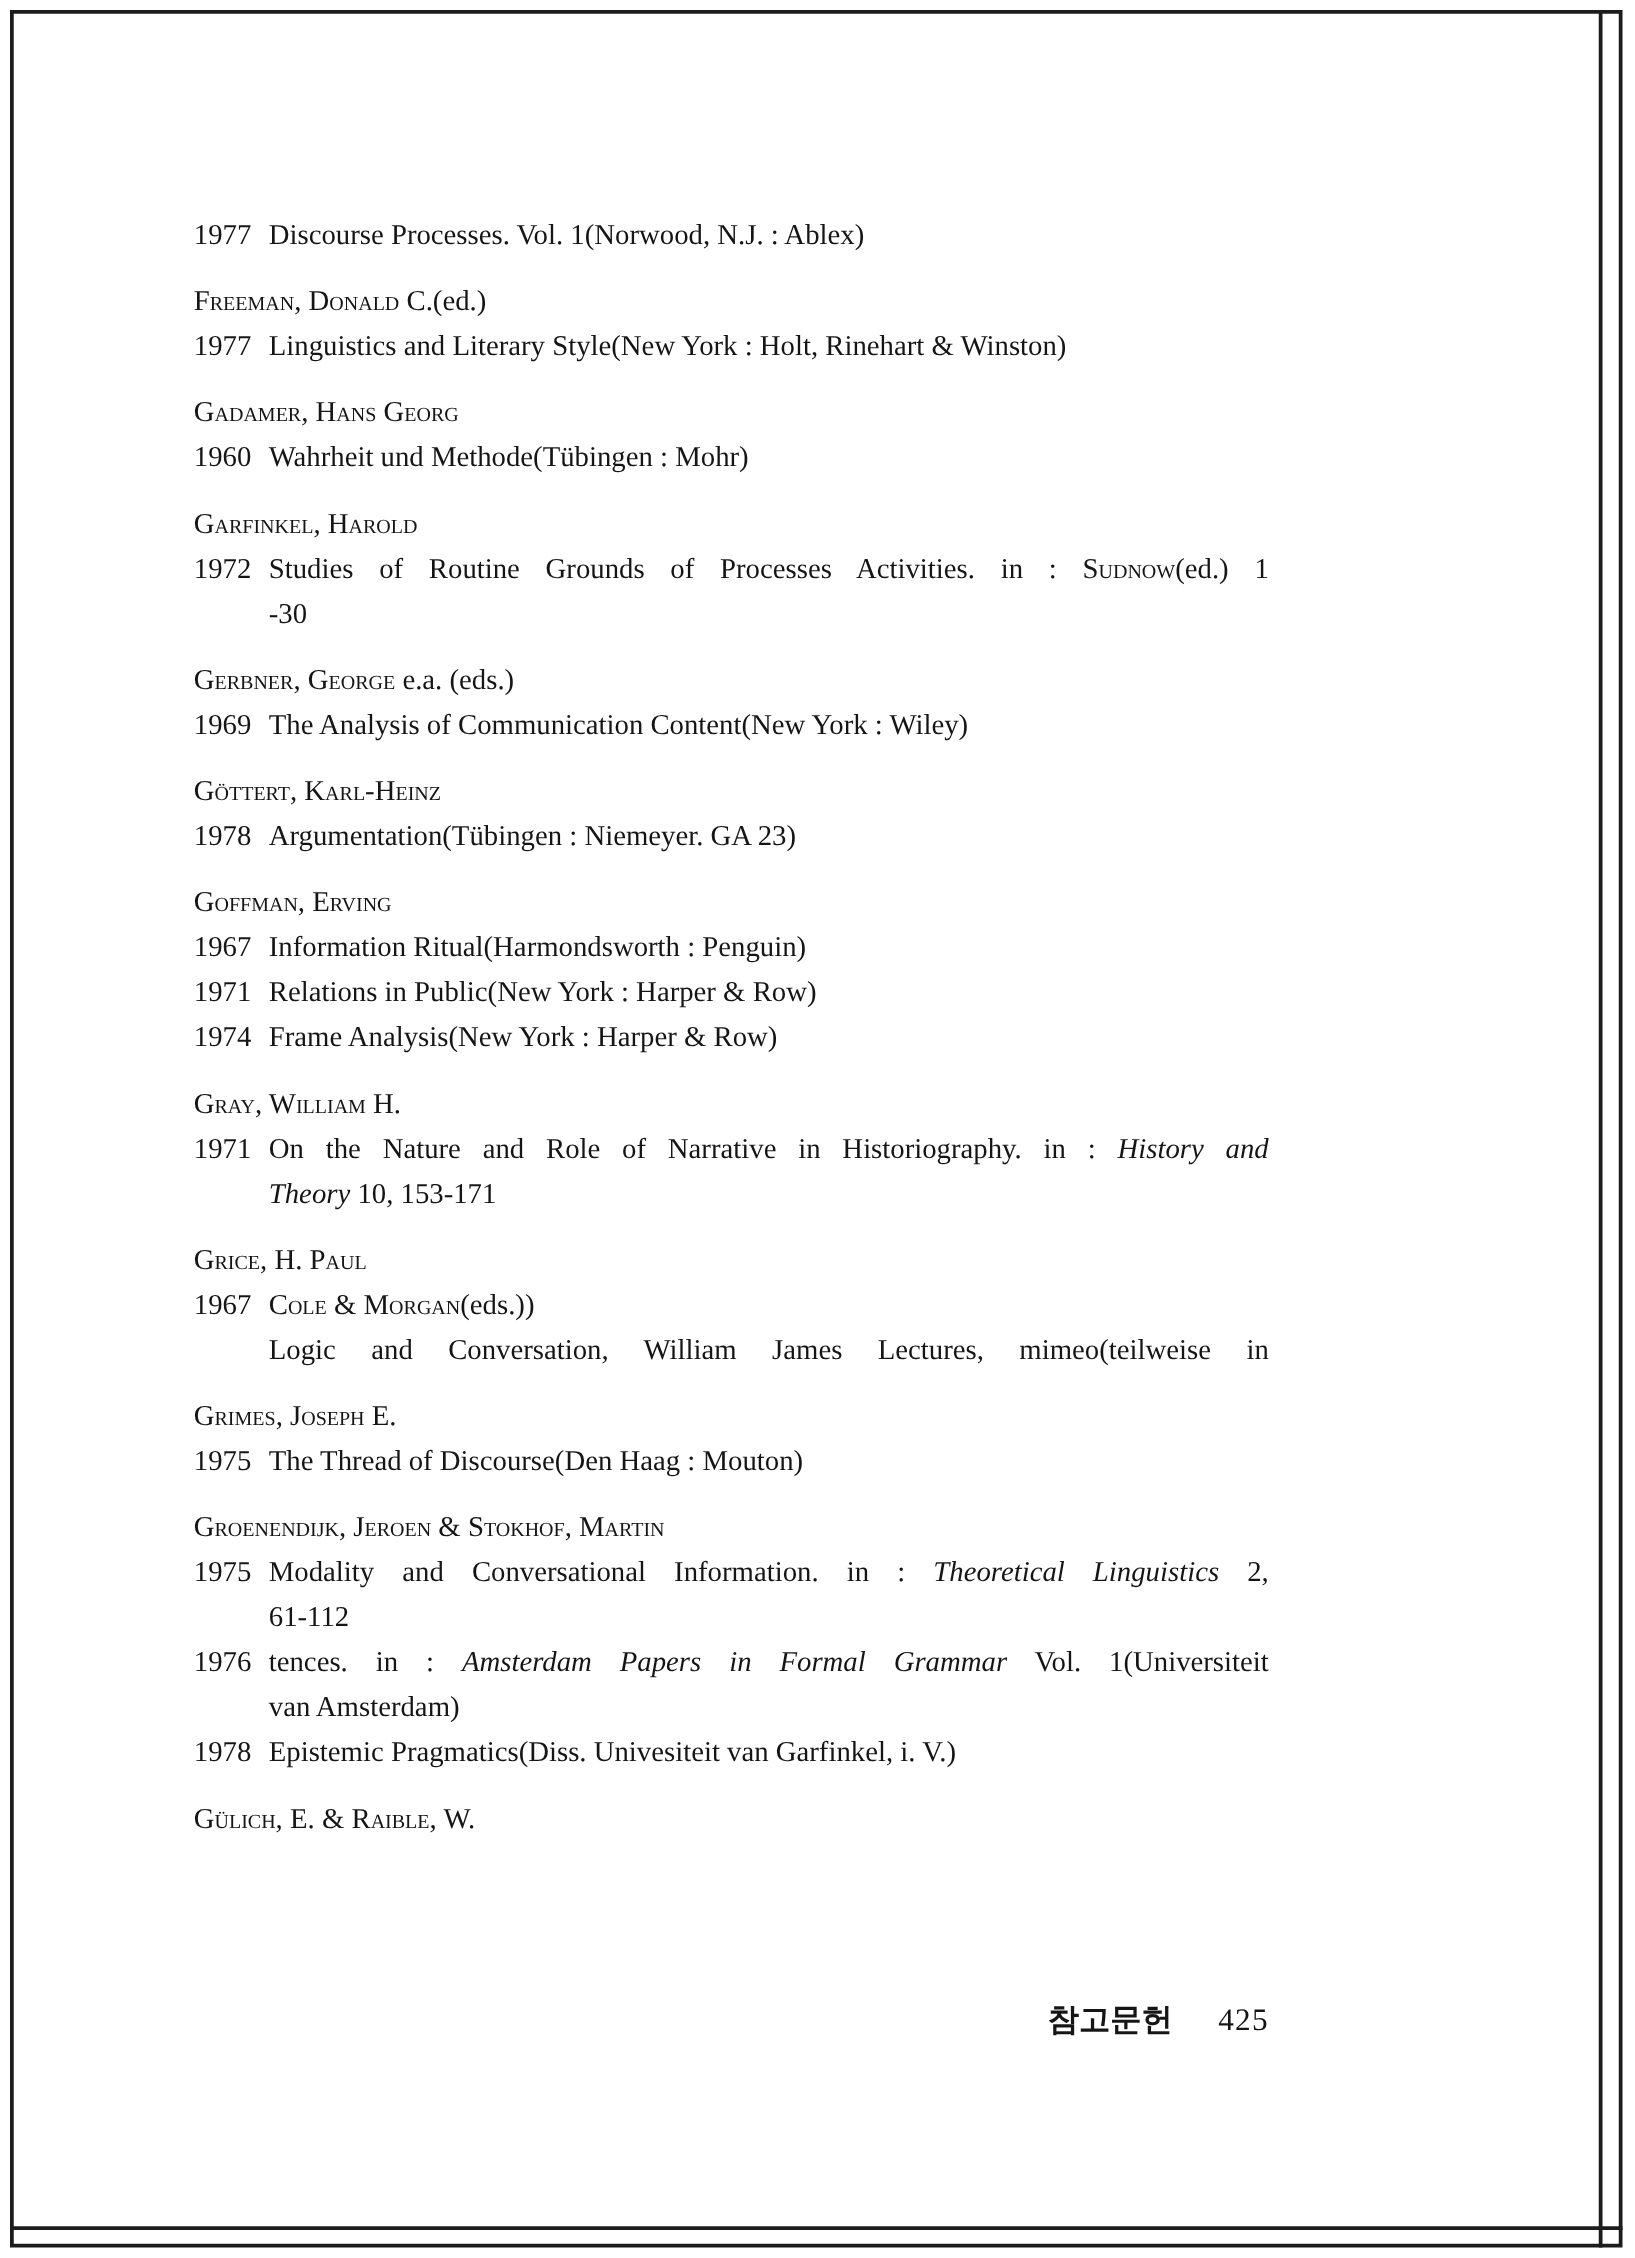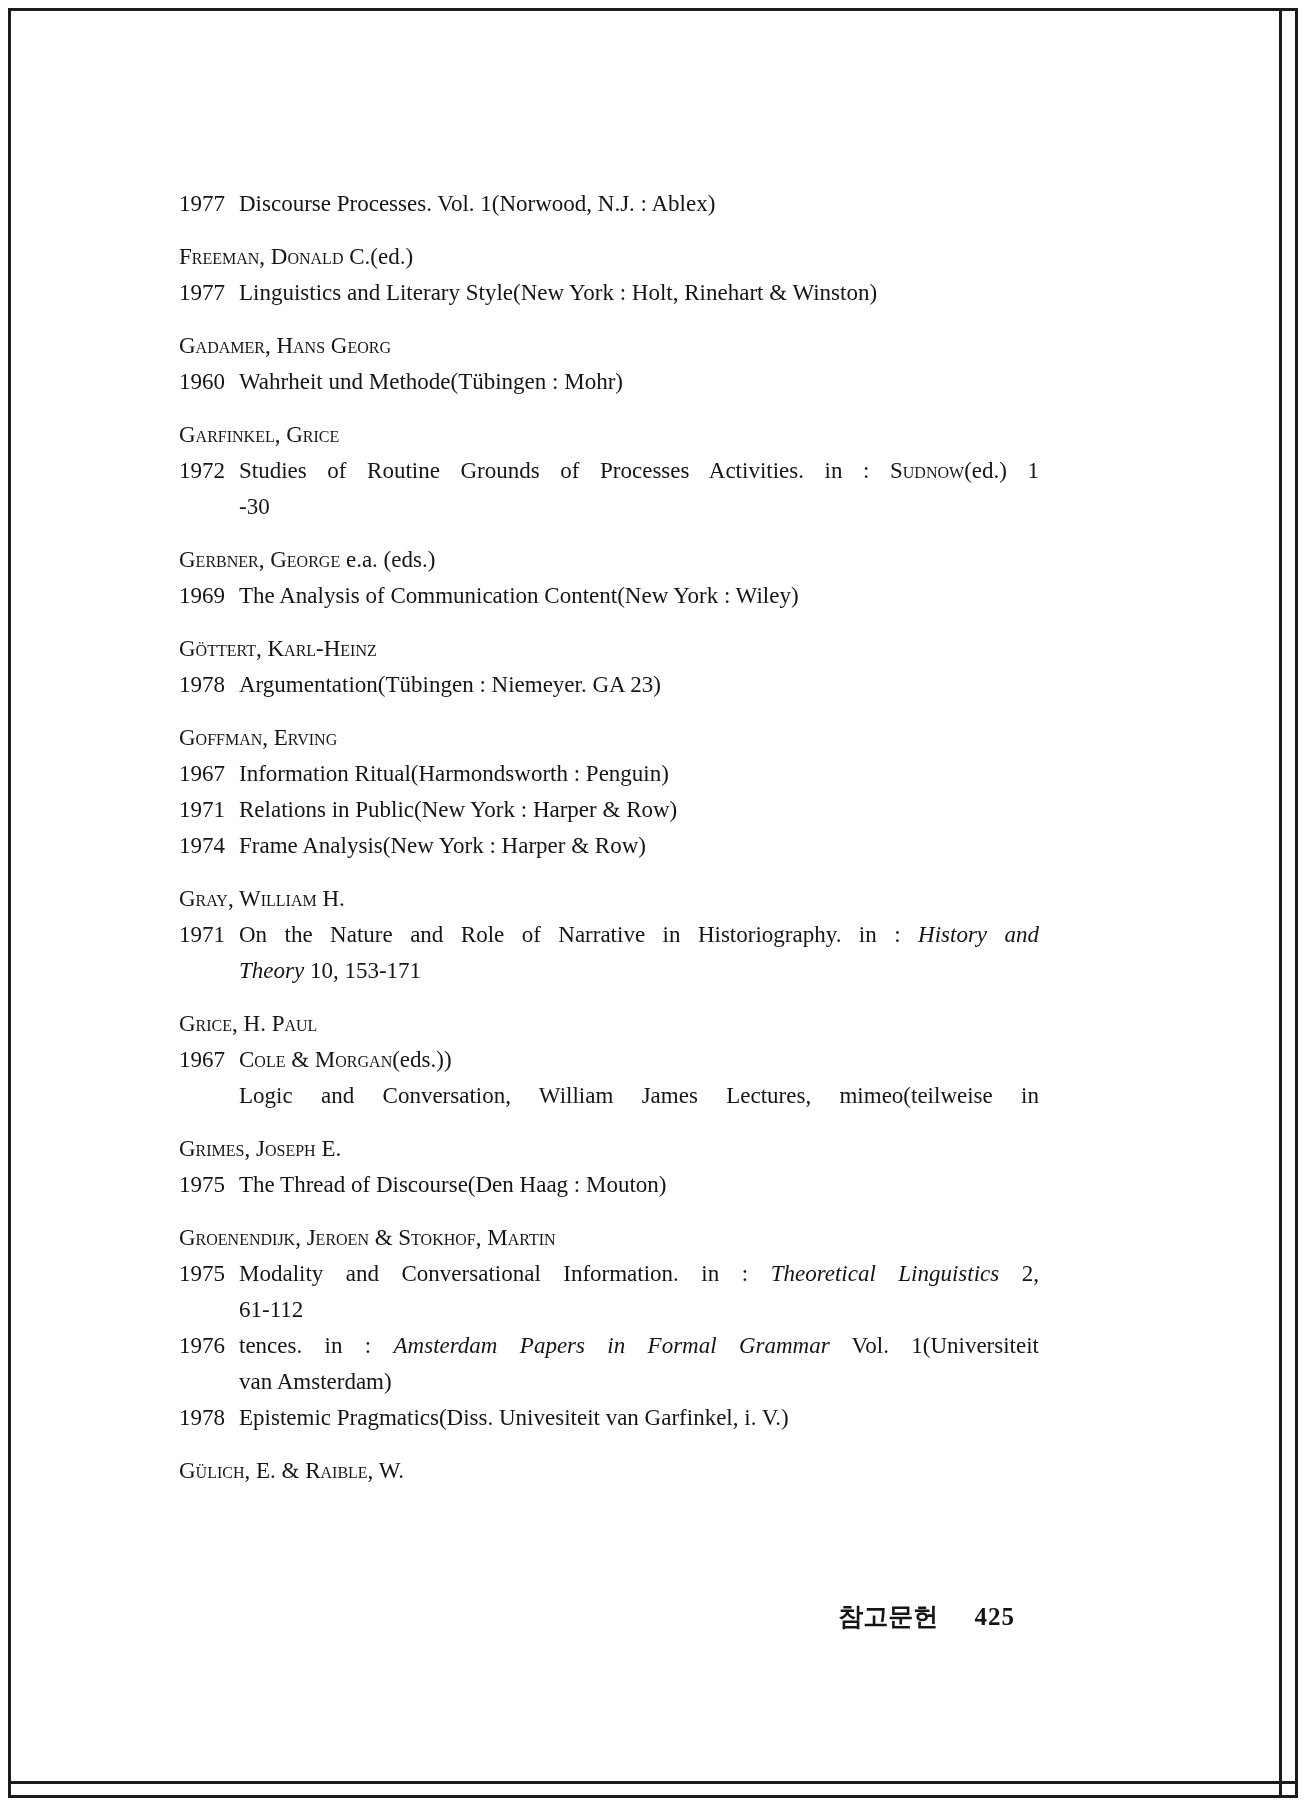--- a/index.html
+++ b/index.html
@@ -30,23 +30,22 @@
   .edge-bottom {
     position: absolute;
     left: 8px; right: 10px; bottom: 22px;
     height: 3px;
     background: #1c1c1c;
   }
   
   .content {
     position: absolute;
     left: 155px;
-    top: 186px;
+    top: 170px;
     width: 860px;
-    margin-left: 24px;
   }
   .entry { margin-top: 17px; }
   .entry:first-child { margin-top: 0; }
   .author {
     font-size: 23px;
     line-height: 36px;
     white-space: nowrap;
   }
   .sc { font-variant: small-caps; }
   .it { font-style: italic; }
@@ -73,21 +72,21 @@
     width: 860px;
     text-align: right;
     line-height: 40px;
     font-size: 25px;
   }
   .footer .label {
     font-weight: 700;
     font-family: Liberation Sans, sans-serif;
   }
   .footer .pagenum {
-    font-weight: 700;
+    font-weight: 400;
     margin-left: 30px;
     letter-spacing: 1px;
   }
 </style>
 </head>
 <body>
 
 <div class="scan-frame"></div>
 <div class="edge-right"></div>
 <div class="edge-bottom"></div>
@@ -113,21 +112,21 @@
     <div class="entry">
       <div class="author"><span class="sc">Gadamer, Hans Georg</span></div>
       <div class="work">
         <span class="year">1960</span>
         <div class="lines">
           <div class="line"><span>Wahrheit und Methode(Tübingen : Mohr)</span></div>
         </div>
       </div>
     </div>
     <div class="entry">
-      <div class="author"><span class="sc">Garfinkel, Grice</span></div>
+      <div class="author"><span class="sc">Garfinkel, Harold</span></div>
       <div class="work">
         <span class="year">1972</span>
         <div class="lines">
           <div class="line fill"><span>Studies of Routine Grounds of Processes Activities. in : </span><span class="sc">Sudnow</span><span>(ed.) 1</span></div>
           <div class="line"><span>-30</span></div>
         </div>
       </div>
     </div>
     <div class="entry">
       <div class="author"><span class="sc">Gerbner, George</span><span> e.a. (eds.)</span></div>

